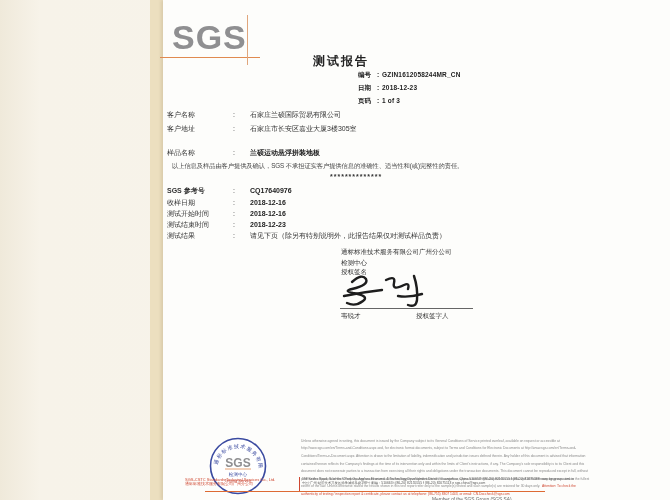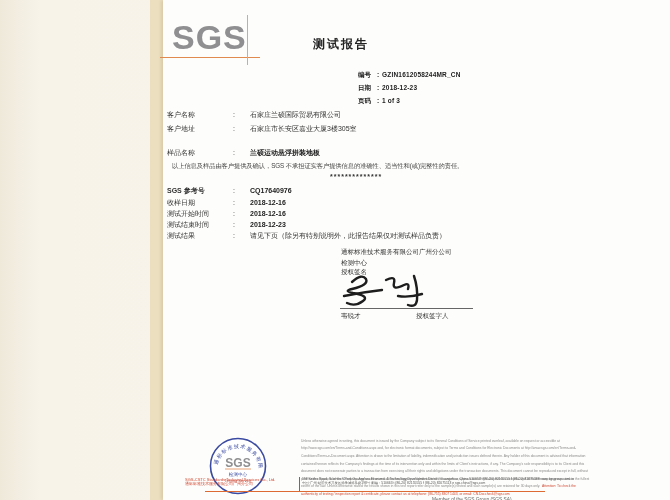--- a/index.html
+++ b/index.html
@@ -10,21 +10,21 @@
   }
   .abs{position:absolute;}
   
   .page-edge-strip{left:150px;top:0;width:13px;height:500px;background:#ecdfbf;}
   .paper{left:163px;top:0;width:507px;height:500px;background:#fdfdfb;box-shadow:-2px 0 3px rgba(80,60,20,.12);}
   
   .sgs-logo{left:172px;top:18px;font-size:34px;font-weight:800;letter-spacing:1px;color:#8f8f91;line-height:38px;}
   .logo-hline{left:160px;top:57px;width:100px;height:1px;background:#e08a50;}
   .logo-vline{left:247px;top:15px;width:1px;height:50px;background:#e0a67c;}
   
-  .doc-title{left:313px;top:36px;font-size:12px;font-weight:bold;color:#222;letter-spacing:2px;}
+  .doc-title{left:313px;top:53px;font-size:12px;font-weight:bold;color:#222;letter-spacing:2px;}
   .hrow{display:flex;font-size:6.5px;color:#222;line-height:8px;}
   .hrow .lbl{width:16px;font-weight:bold;}
   .hrow .colon{width:8px;text-align:center;font-weight:bold;}
   .hrow .val{font-weight:bold;letter-spacing:.2px;}
   
   .row{display:flex;font-size:7px;color:#333;line-height:9px;}
   .row .lbl{width:66px;}
   .row .colon{width:17px;}
   .row .val{}
   .row .val.b{font-weight:bold;color:#222;}

